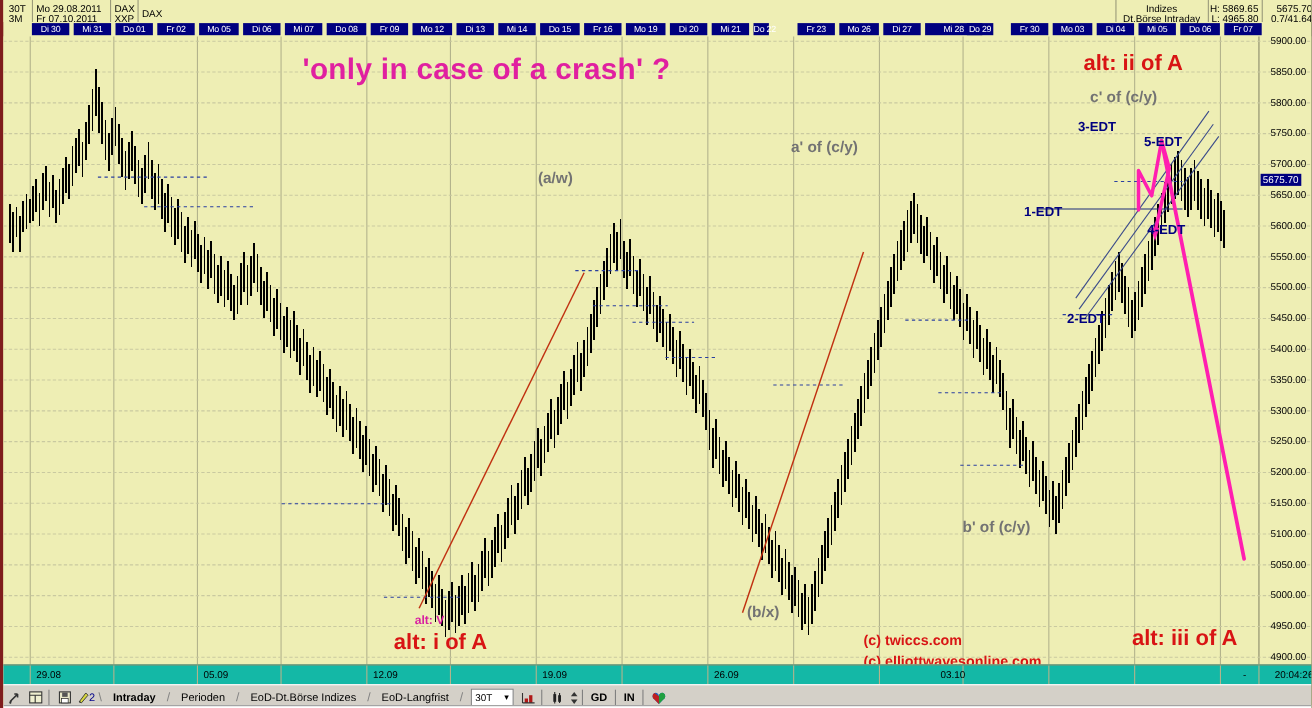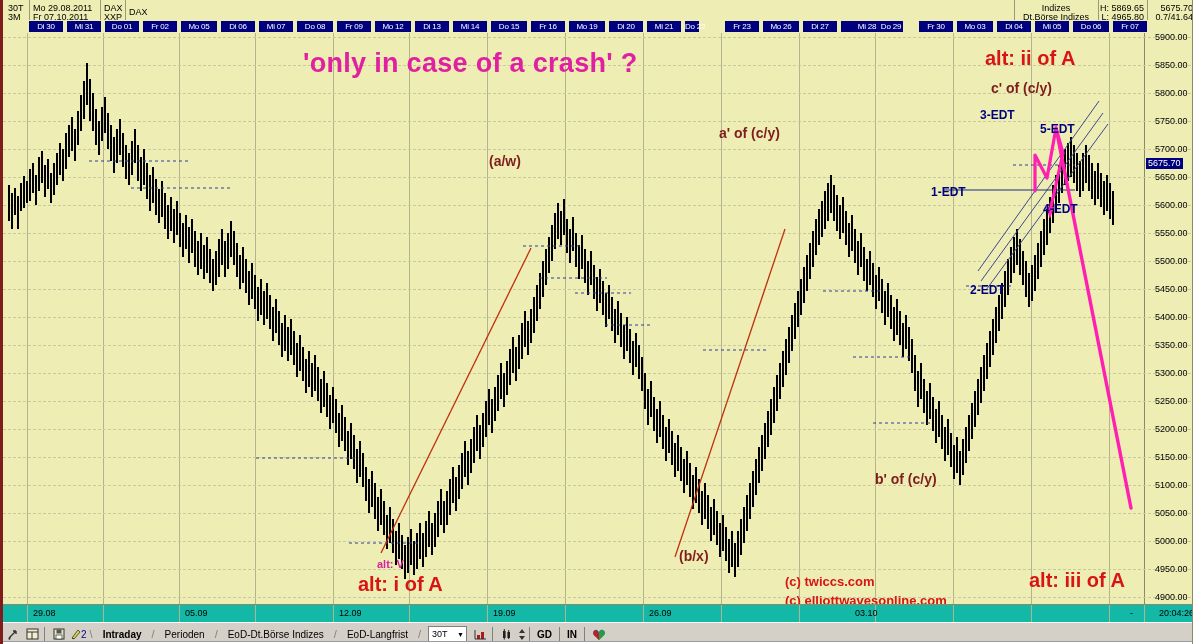--- a/index.html
+++ b/index.html
@@ -24,21 +24,21 @@
   .gh{position:absolute;left:0;right:0;height:0;border-top:1px dashed #c9c9a0;}
   .axis-sep{position:absolute;top:0;bottom:0;width:1px;background:#8a8a6a;}
 
   .ytick{position:absolute;font-size:9px;color:#000;white-space:nowrap;line-height:9px;text-align:center;}
   .ytick-sel{position:absolute;background:#00007f;color:#fff;font-size:9px;line-height:11px;
              padding:0 2px;white-space:nowrap;}
 
   
   .ann{position:absolute;white-space:nowrap;font-weight:bold;}
   .ann-title{color:#e020a0;font-size:27px;letter-spacing:.3px;}
-  .ann-mag{color:#7f1d1d;font-size:14px;}
+  .ann-mag{color:#737373;font-size:14px;}
   .ann-mag-sm{color:#d81fa0;font-size:11px;}
   .ann-red{color:#d81414;font-size:20px;}
   .ann-red-sm{color:#d81414;font-size:13px;}
   .ann-navy{color:#00007f;font-size:12px;}
 
   
   .xaxis{position:absolute;left:0;top:604px;width:1193px;height:18px;background:#14b8a6;
          border-top:1px solid #8a8a6a;}
   .xlab{position:absolute;top:3px;font-size:9px;color:#000;white-space:nowrap;}
   .xv{position:absolute;top:0;height:18px;width:1px;background:#b3b38c;}
@@ -77,21 +77,21 @@
     <div class="cellL" style="left:126px;top:7px;">DAX</div>
 
     <div class="hdr-box" style="left:26px;"></div>
     <div class="hdr-box" style="left:97px;"></div>
     <div class="hdr-box" style="left:122px;"></div>
     <div class="hdr-box" style="left:1011px;"></div>
     <div class="hdr-box" style="left:1095px;"></div>
     <div class="hdr-box" style="left:1144px;"></div>
 
     <div class="hdr-r" style="left:1011px;width:84px;top:3px;text-align:center;">Indizes</div>
-    <div class="hdr-r" style="left:1011px;width:84px;top:12px;text-align:center;">Dt.Börse Indizes</div>
+    <div class="hdr-r" style="left:1011px;width:84px;top:12px;text-align:center;">Dt.Börse Intraday</div>
     <div class="hdr-r" style="left:1095px;width:46px;top:3px;">H: 5869.65</div>
     <div class="hdr-r" style="left:1095px;width:46px;top:12px;">L: 4965.80</div>
     <div class="hdr-r" style="left:1144px;width:46px;top:3px;">5675.70</div>
     <div class="hdr-r" style="left:1144px;width:46px;top:12px;">0.7/41.64</div>
   </div>
 
   <div class="ribbon">
     <div class="dchip" style="left:26px;width:34px;">Di 30</div>
     <div class="dchip" style="left:64px;width:34px;">Mi 31</div>
     <div class="dchip" style="left:102px;width:34px;">Do 01</div>
@@ -300,21 +300,21 @@
       </g>
       <g stroke="#ff1fb0" stroke-width="3.4" fill="none" stroke-linecap="round">
         <line x1="1053" y1="95" x2="1128" y2="475"></line>
       </g>
 
       <g fill="#ff1fb0" stroke="none">
         <polygon points="1043,174 1051,174 1047,186"></polygon>
       </g>
     </svg>
 
-    <div class="ann ann-title" style="left:272px;top:15px;margin-left:28px;">'only in case of a crash' ?</div>
+    <div class="ann ann-title" style="left:272px;top:15px;">'only in case of a crash' ?</div>
 
     <div class="ann ann-mag" style="left:486px;top:120px;">(a/w)</div>
 
     <div class="ann ann-mag-sm" style="left:374px;top:525px;">alt: V</div>
 
     <div class="ann ann-red" style="left:355px;top:540px;">alt: i of A</div>
 
     <div class="ann ann-mag" style="left:716px;top:92px;">a' of (c/y)</div>
 
     <div class="ann ann-mag" style="left:676px;top:515px;">(b/x)</div>

